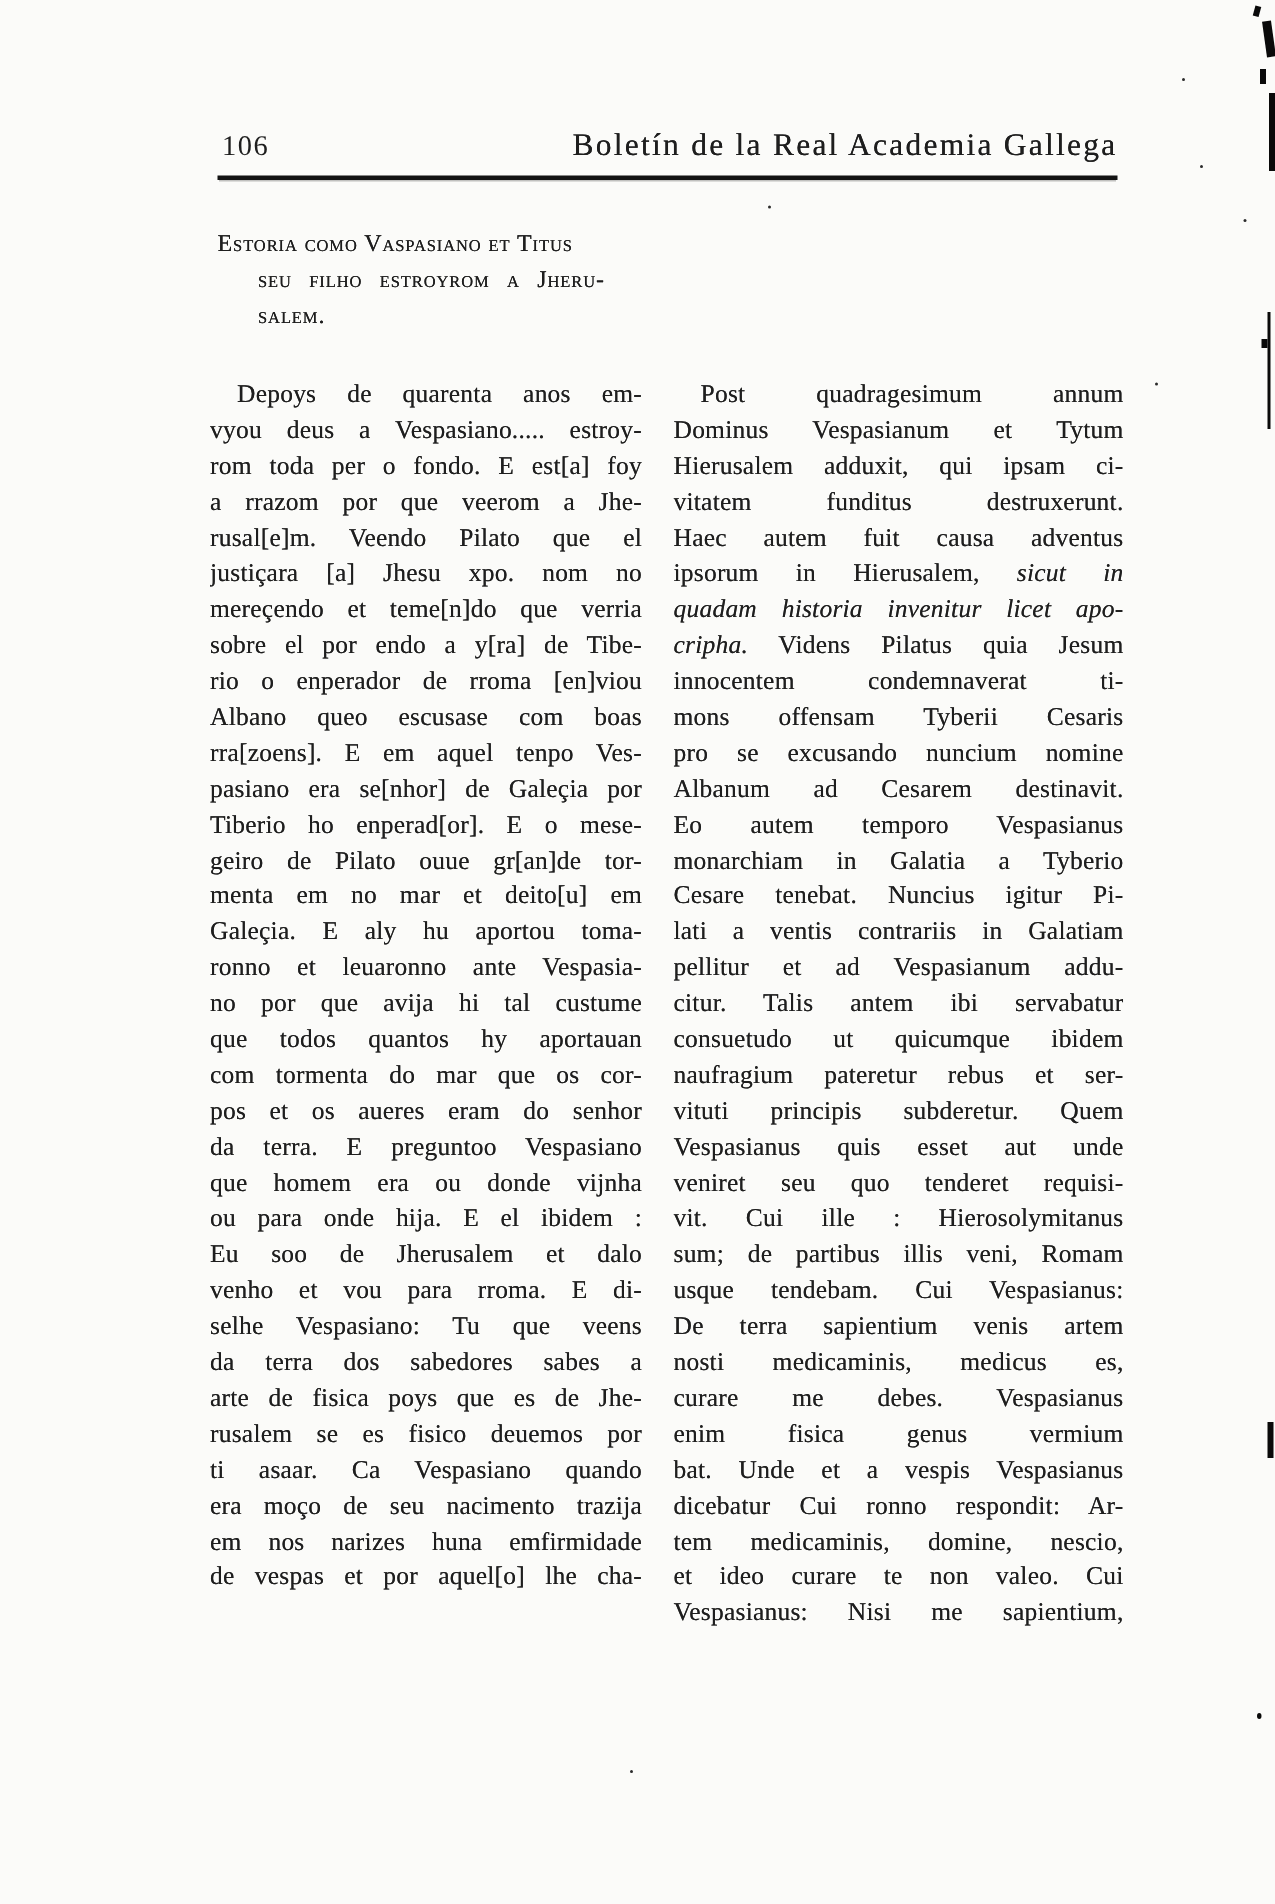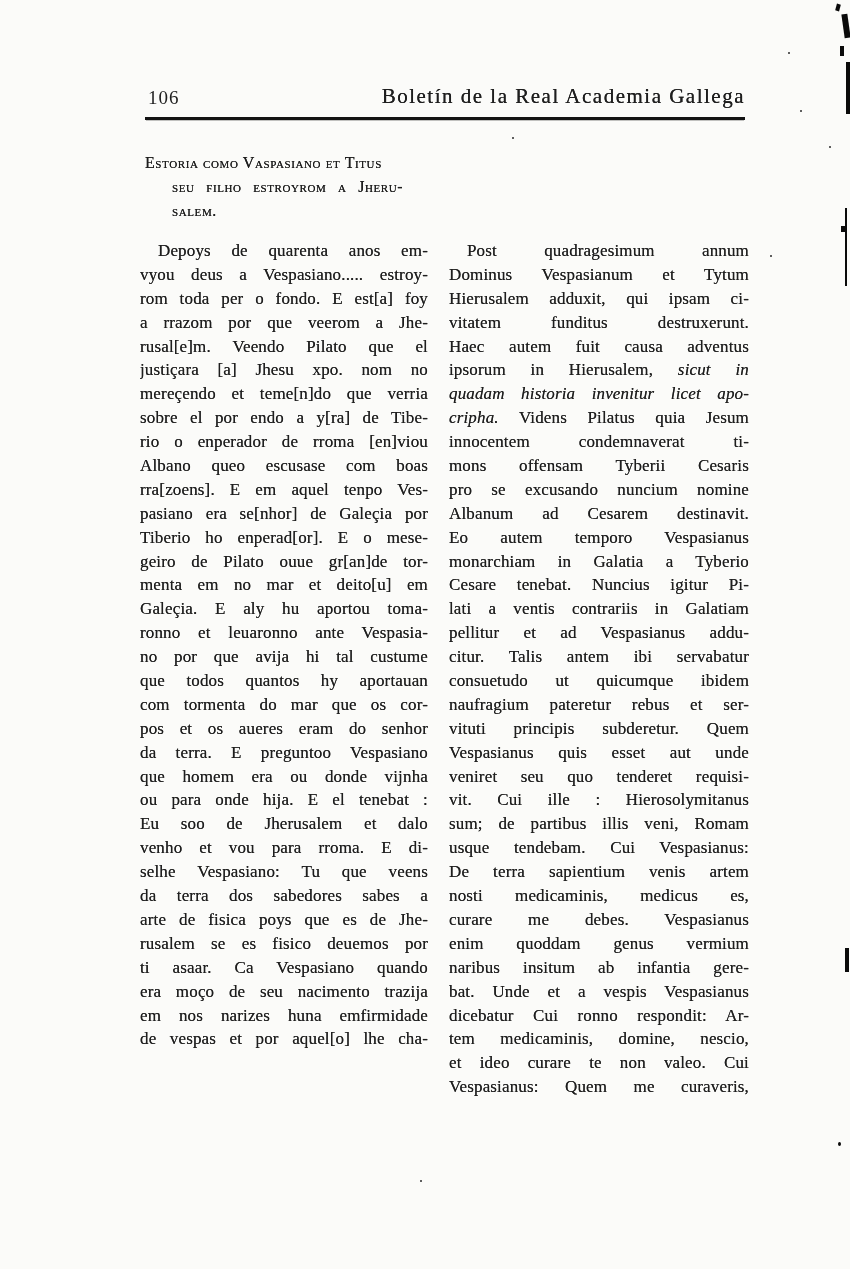--- a/index.html
+++ b/index.html
@@ -35,21 +35,21 @@
   
   .columns { position:absolute; top:239px; left:140px; display:flex; gap:21px; }
   .col { font-size:17px; line-height:23.9px; letter-spacing:0.15px; }
   .col-left  { width:288px; }
   .col-right { width:300px; }
   .tline {
     height:23.9px; overflow:hidden; white-space:normal;
     text-align:justify; text-align-last:justify;
     text-shadow:0 0 0.35px rgba(25,25,25,.8);
   }
-  .tline.indent { text-indent:18px; }
+  .tline.indent { text-indent:18px;margin-top:12px; }
   .tline em { font-style:italic; }
 
   
   .artifact { position:absolute; background:#0a0a0a; }
   .a1 { left:836px; top:4px;   width:4px;  height:7px;  transform:rotate(15deg); }
   .a2 { left:843px; top:14px;  width:6px;  height:24px; transform:rotate(-8deg); }
   .a3 { left:840px; top:46px;  width:4px;  height:10px; }
   .a4 { left:846px; top:62px;  width:4px;  height:52px; }
   .a5 { left:845px; top:208px; width:2px;  height:78px; }
   .a6 { left:841px; top:226px; width:4px;  height:6px;  }
@@ -95,21 +95,21 @@
         <div class="tline">geiro de Pilato ouue gr[an]de tor-</div>
         <div class="tline">menta em no mar et deito[u] em</div>
         <div class="tline">Galeçia. E aly hu aportou toma-</div>
         <div class="tline">ronno et leuaronno ante Vespasia-</div>
         <div class="tline">no por que avija hi tal custume</div>
         <div class="tline">que todos quantos hy aportauan</div>
         <div class="tline">com tormenta do mar que os cor-</div>
         <div class="tline">pos et os aueres eram do senhor</div>
         <div class="tline">da terra. E preguntoo Vespasiano</div>
         <div class="tline">que homem era ou donde vijnha</div>
-        <div class="tline">ou para onde hija. E el tenebat :</div>
+        <div class="tline">ou para onde hija. E el ibidem :</div>
         <div class="tline">Eu soo de Jherusalem et dalo</div>
         <div class="tline">venho et vou para rroma. E di-</div>
         <div class="tline">selhe Vespasiano: Tu que veens</div>
         <div class="tline">da terra dos sabedores sabes a</div>
         <div class="tline">arte de fisica poys que es de Jhe-</div>
         <div class="tline">rusalem se es fisico deuemos por</div>
         <div class="tline">ti asaar. Ca Vespasiano quando</div>
         <div class="tline">era moço de seu nacimento trazija</div>
         <div class="tline">em nos narizes huna emfirmidade</div>
         <div class="tline">de vespas et por aquel[o] lhe cha-</div>
@@ -124,40 +124,39 @@
         <div class="tline"><em>quadam historia invenitur licet apo-</em></div>
         <div class="tline"><em>cripha.</em> Videns Pilatus quia Jesum</div>
         <div class="tline">innocentem condemnaverat ti-</div>
         <div class="tline">mons offensam Tyberii Cesaris</div>
         <div class="tline">pro se excusando nuncium nomine</div>
         <div class="tline">Albanum ad Cesarem destinavit.</div>
         <div class="tline">Eo autem temporo Vespasianus</div>
         <div class="tline">monarchiam in Galatia a Tyberio</div>
         <div class="tline">Cesare tenebat. Nuncius igitur Pi-</div>
         <div class="tline">lati a ventis contrariis in Galatiam</div>
-        <div class="tline">pellitur et ad Vespasianus addu-</div>
+        <div class="tline">pellitur et ad Vespasianum addu-</div>
         <div class="tline">citur. Talis antem ibi servabatur</div>
         <div class="tline">consuetudo ut quicumque ibidem</div>
         <div class="tline">naufragium pateretur rebus et ser-</div>
         <div class="tline">vituti principis subderetur. Quem</div>
         <div class="tline">Vespasianus quis esset aut unde</div>
         <div class="tline">veniret seu quo tenderet requisi-</div>
         <div class="tline">vit. Cui ille : Hierosolymitanus</div>
         <div class="tline">sum; de partibus illis veni, Romam</div>
         <div class="tline">usque tendebam. Cui Vespasianus:</div>
         <div class="tline">De terra sapientium venis artem</div>
         <div class="tline">nosti medicaminis, medicus es,</div>
         <div class="tline">curare me debes. Vespasianus</div>
-        <div class="tline">enim quoddam genus vermium</div>
-        <div class="tline">naribus insitum ab infantia gere-</div>
+        <div class="tline">enim fisica genus vermium</div>
         <div class="tline">bat. Unde et a vespis Vespasianus</div>
         <div class="tline">dicebatur Cui ronno respondit: Ar-</div>
         <div class="tline">tem medicaminis, domine, nescio,</div>
         <div class="tline">et ideo curare te non valeo. Cui</div>
-        <div class="tline">Vespasianus: Quem me curaveris,</div>
+        <div class="tline">Vespasianus: Nisi me sapientium,</div>
       </div>
   </div>
 
   <div class="artifact a1"></div>
   <div class="artifact a2"></div>
   <div class="artifact a3"></div>
   <div class="artifact a4"></div>
   <div class="artifact a5"></div>
   <div class="artifact a6"></div>
   <div class="artifact a7"></div>

